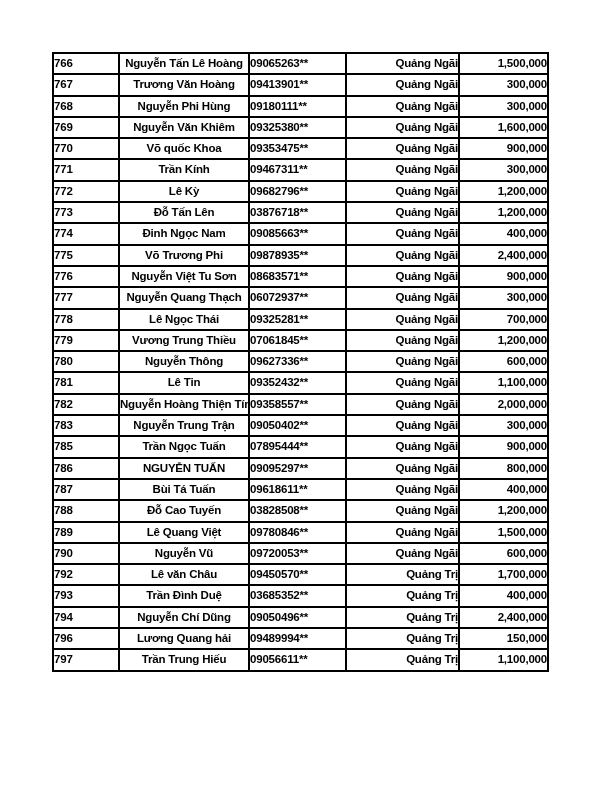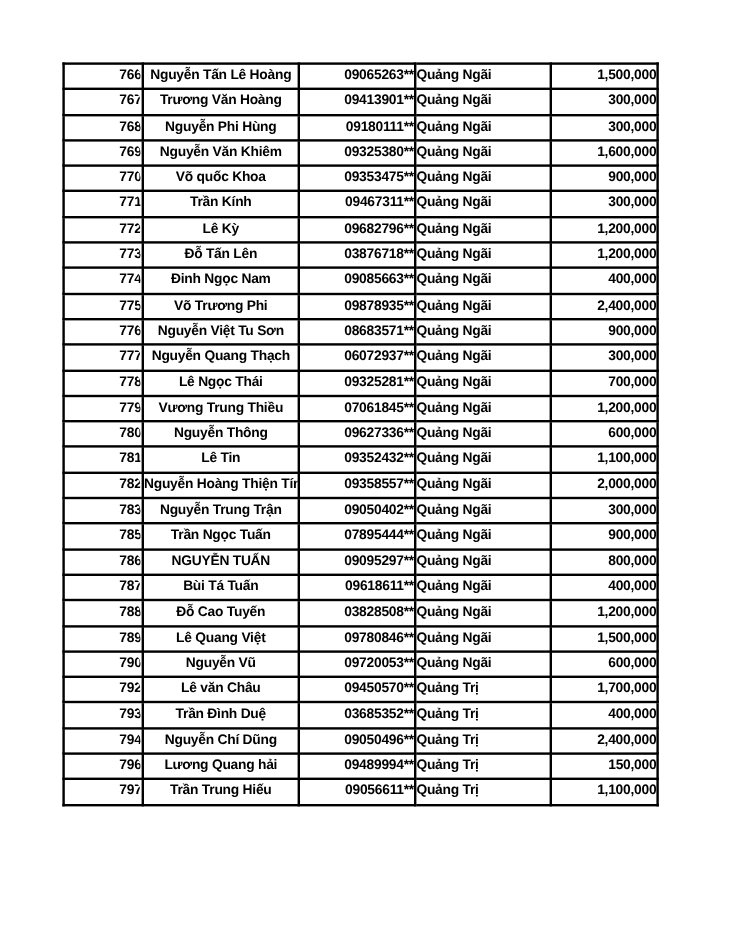--- a/index.html
+++ b/index.html
@@ -35,24 +35,24 @@
     overflow: hidden;
     white-space: nowrap;
     vertical-align: middle;
   }
   table.donor-table col.c-no       { width: 66px; }
   table.donor-table col.c-name     { width: 130px; }
   table.donor-table col.c-phone    { width: 97px; }
   table.donor-table col.c-province { width: 113px; }
   table.donor-table col.c-amount   { width: 89px; }
 
-  td.cell-no       { text-align: right; padding-right: 4px; border-radius: 10px; }
+  td.cell-no       { padding-right: 4px; }
   td.cell-name     { text-align: center;  padding-left: 4px; }
-  td.cell-phone    { text-align: right;  padding-left: 4px; }
-  td.cell-province { text-align: left;  padding-left: 5px; }
+  td.cell-phone    { text-align: left;  padding-left: 4px; }
+  td.cell-province { text-align: right;  padding-left: 5px; }
   td.cell-amount   { text-align: right; padding-right: 5px; }
 </style>
 </head>
 <body>
 
 <div class="page">
   <table class="donor-table">
     <colgroup>
       <col class="c-no">
       <col class="c-name">

